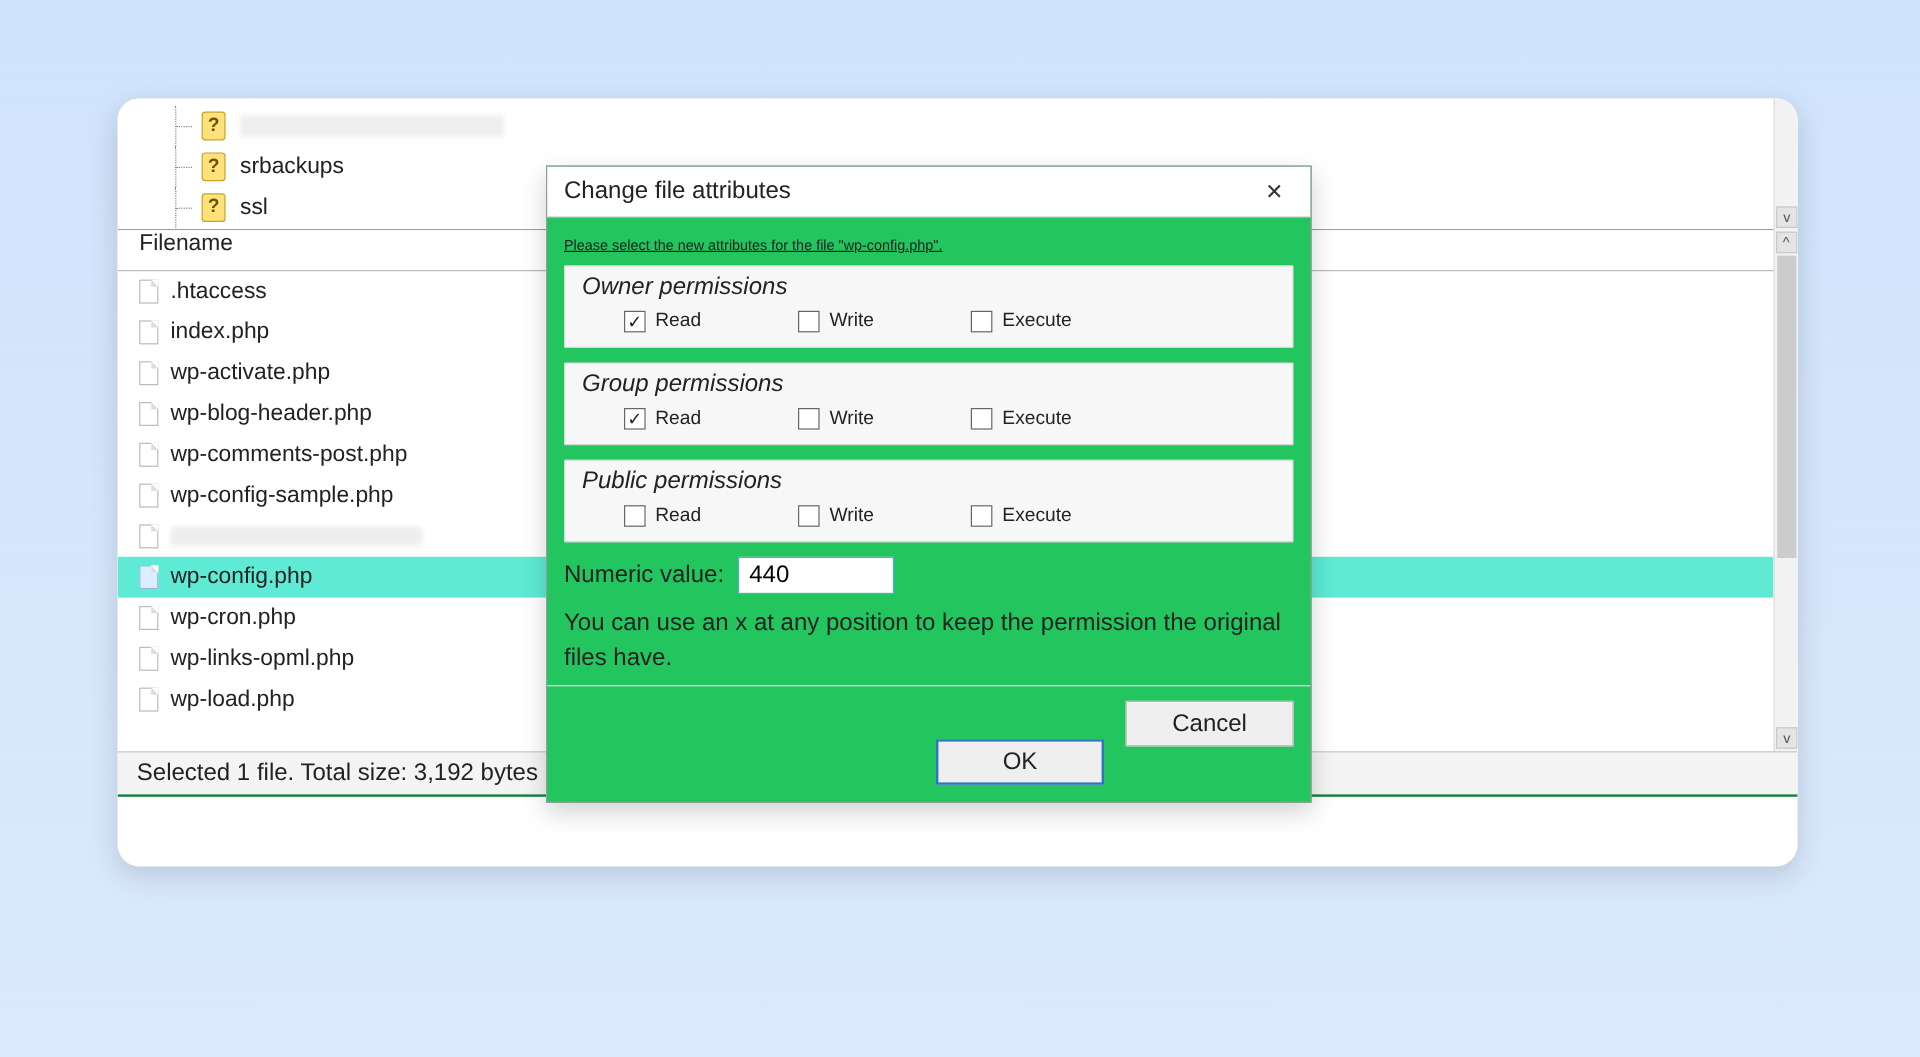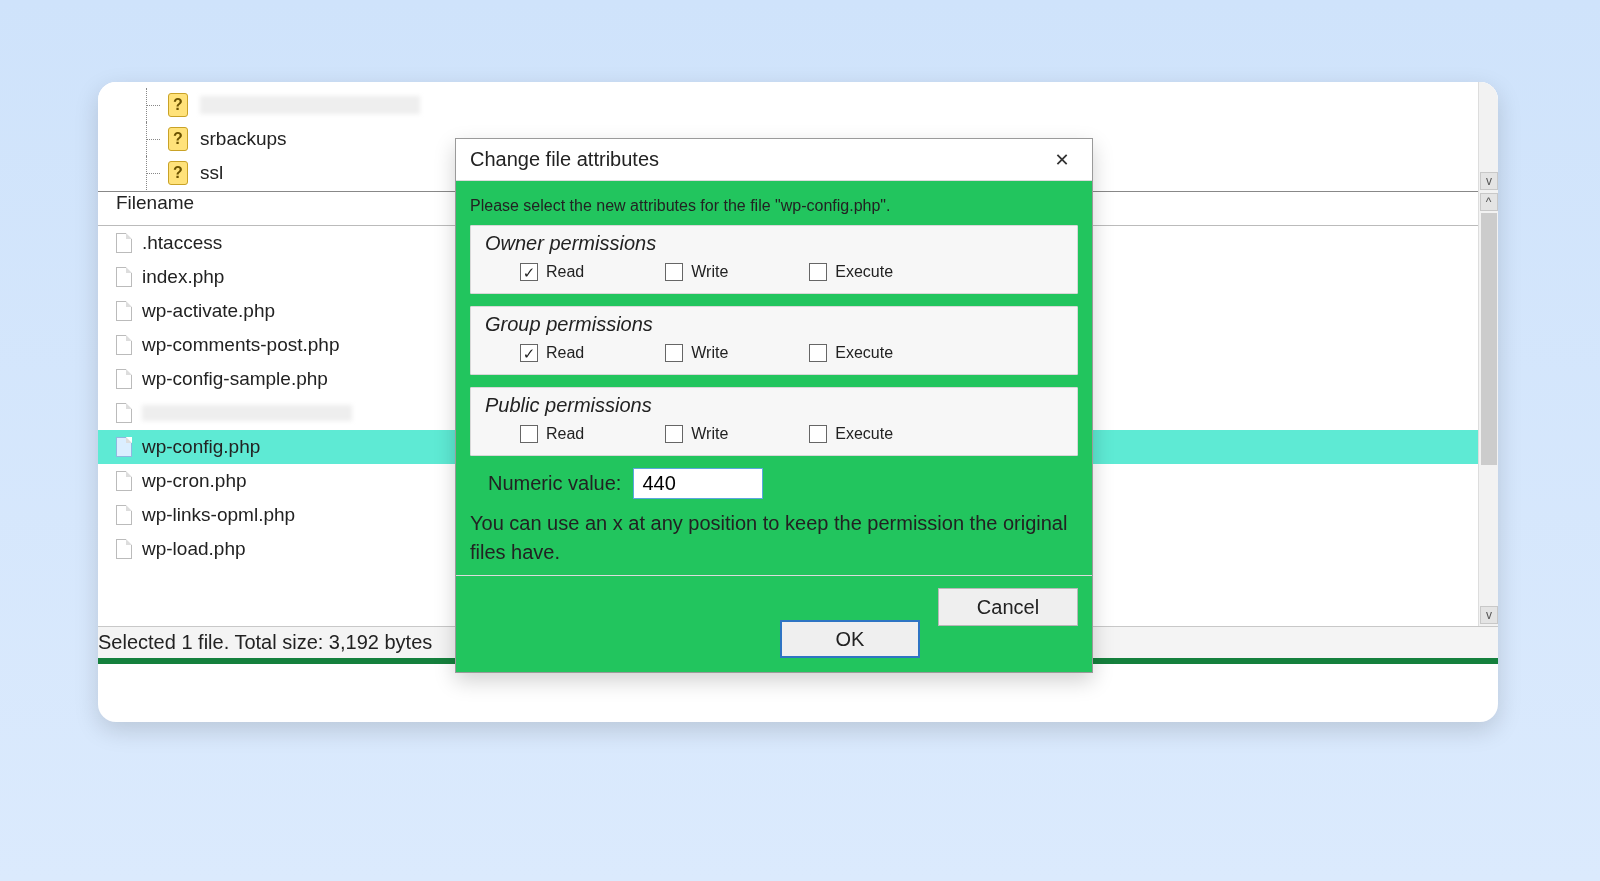--- a/index.html
+++ b/index.html
@@ -135,22 +135,23 @@
   .sb-v-list .thumb { width:16px; margin:0 auto; background:#ccc; height:58%; margin-top:2px;}
 
   
   .status {
     position: absolute;
     left: 0; right: 0;
     bottom: 58px;        
     height: 38px;
     background: #f4f4f4;
     border-top: 1px solid #c8c8c8;
-    border-bottom: 6px solid #15803d;
+    border-bottom: 2px solid #15803d;
     display: flex; align-items: center;
+    padding-left: 16px;
     font-size: 20px;
   }
 
   
   .notch {
     position: absolute;
     left: -3px; top: 334px;
     width: 6px; height: 20px;
     background: #ddd;
   }
@@ -172,21 +173,21 @@
     background: #fff;
   }
   .titlebar .title { flex: 1; font-size: 20px; }
   .close {
     width: 40px; height: 32px;
     display: flex; align-items: center; justify-content: center;
     font-size: 18px; color: #333;
   }
 
   .body { padding: 12px 14px 10px 14px; }
-  .instr { margin: 4px 0 10px 0; font-size: 16px; }
+  .instr { margin: 4px 0 10px 0; font-size: 12px; text-decoration: underline; }
 
   .group {
     border: 1px solid #d8d8d8;
     background: #f7f7f7;
     border-radius: 1px;
     margin-bottom: 12px;
     padding: 6px 14px 12px 14px;
   }
   .group-title { font-size: 20px; margin-bottom: 8px; display:block;font-style:italic;}
   .perm-row { display: flex; gap: 46px; align-items: center; }
@@ -199,21 +200,21 @@
     width: 18px; height: 18px;
     border: 1.5px solid #666;
     display: flex; align-items: center; justify-content: center;
     background: #fff;
     font-size: 15px; line-height: 1;
   }
   .box.checked::after { content: "✓"; color: #222; }
 
   .numrow {
     display: flex; align-items: center; gap: 12px;
-    margin: 8px 0 10px 18px;
+    margin: 8px 0 10px 0;
     font-size: 20px;
   }
   .numrow input {
     width: 130px;
     font-size: 20px;
     padding: 3px 8px;
     border: 1px solid #5aa7dd;
     outline: none;
   }
 
@@ -273,20 +274,24 @@
         <div class="row">
           <span class="file-icon"></span>
           <span>index.php</span>
         </div>
         <div class="row">
           <span class="file-icon"></span>
           <span>wp-activate.php</span>
         </div>
         <div class="row">
           <span class="file-icon"></span>
+          <span>wp-blog-header.php</span>
+        </div>
+        <div class="row">
+          <span class="file-icon"></span>
           <span>wp-comments-post.php</span>
         </div>
         <div class="row">
           <span class="file-icon"></span>
           <span>wp-config-sample.php</span>
         </div>
         <div class="row">
           <span class="file-icon"></span>
           <span class="row-blur"></span>
         </div>

